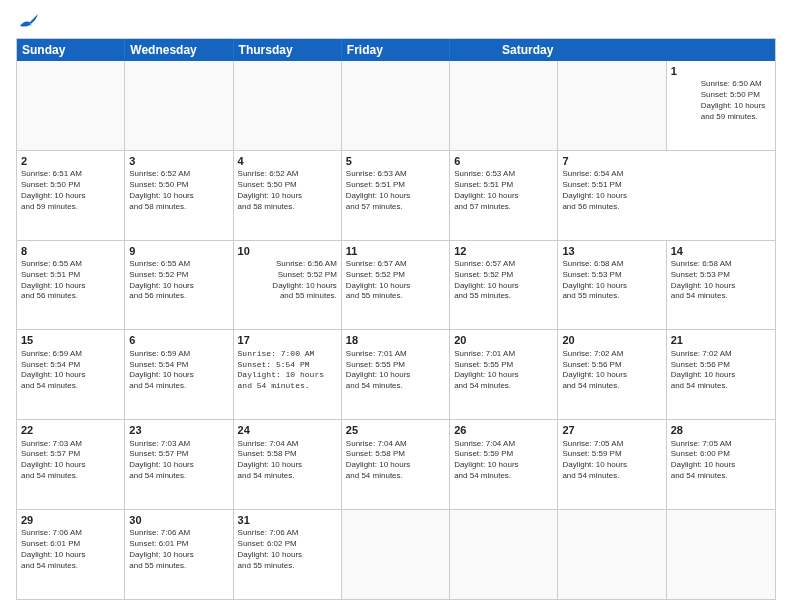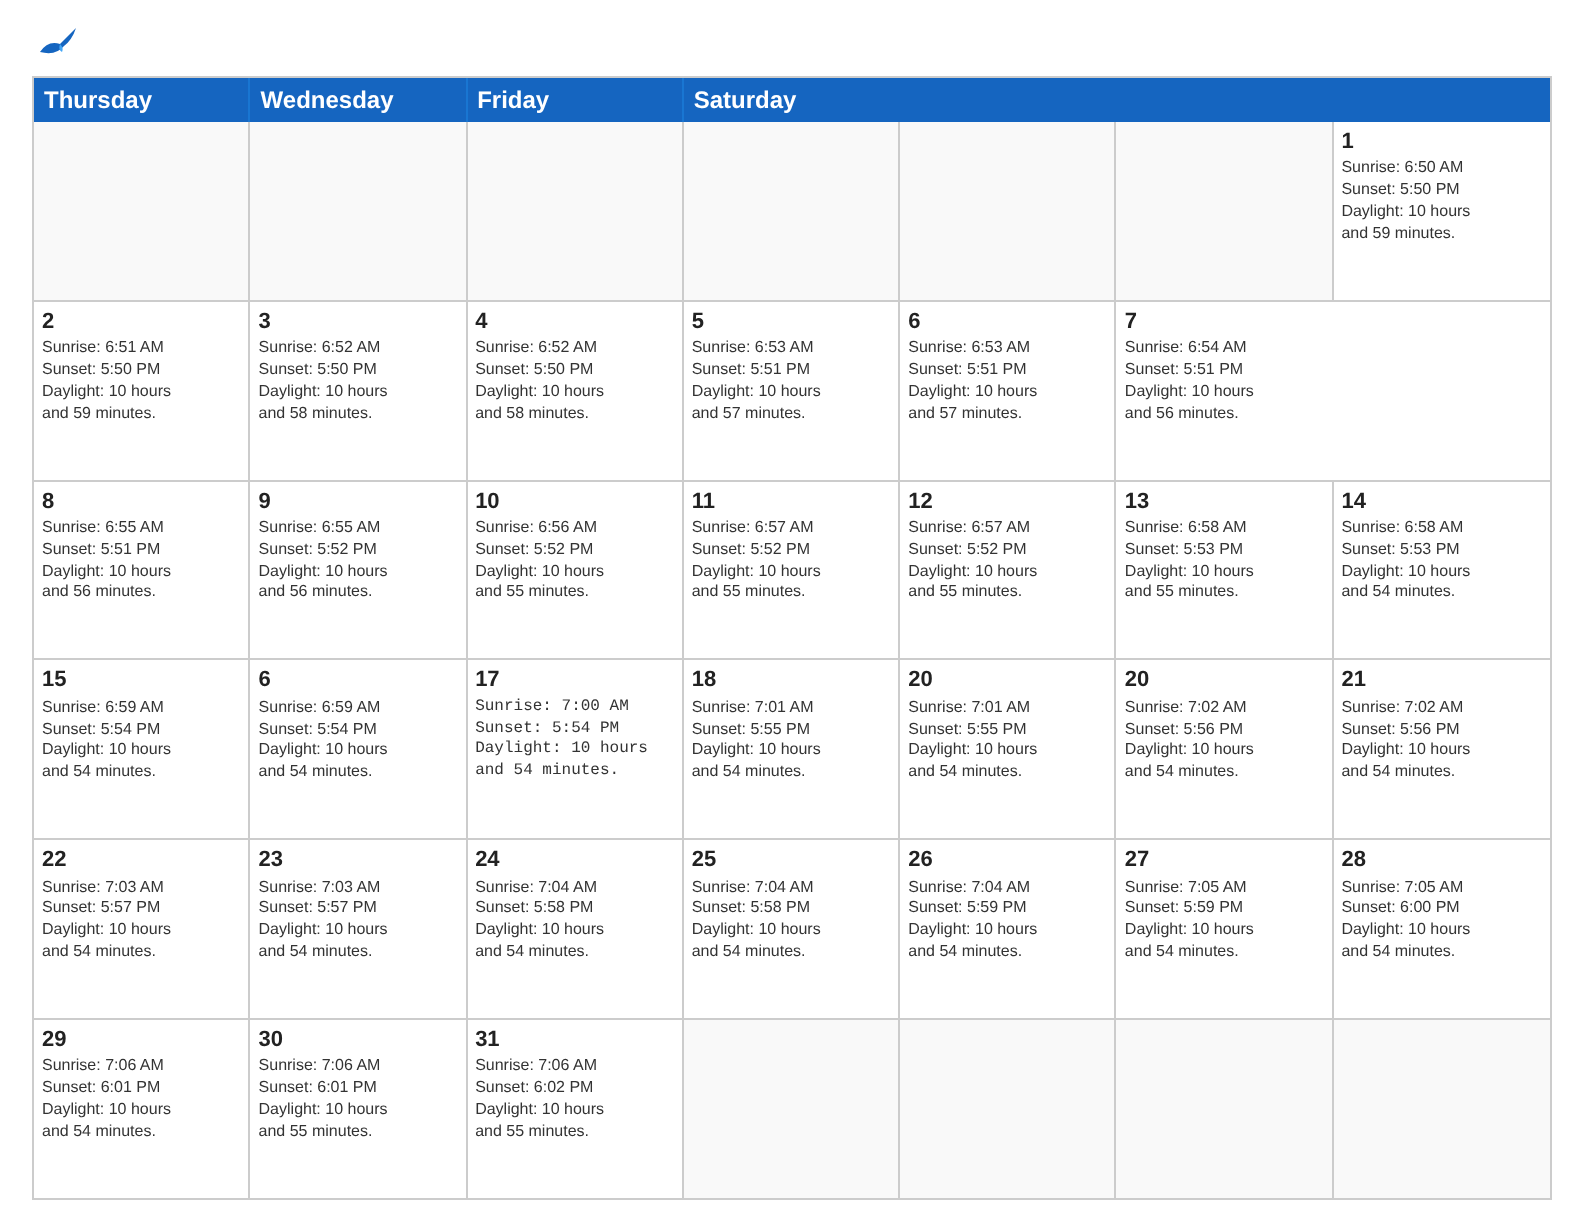--- a/index.html
+++ b/index.html
@@ -52,21 +52,21 @@
       background: #1565c0;
     }
     .day-header {
       color: #fff;
       font-size: 12px;
       font-weight: bold;
       text-align: left;
       padding: 4px 5px;
       border-right: 1px solid #1976d2;
     }
-    .day-header:last-child { border-right: none; }
+    .day-header:last-child { border-right: none; text-align: right; }
     .calendar-body {
       flex: 1;
       display: flex;
       flex-direction: column;
     }
     .week-row {
       display: grid;
       grid-template-columns: repeat(7, 1fr);
       flex: 1;
       border-bottom: 1px solid #ccc;
@@ -113,37 +113,38 @@
     </div>
     <div class="title-area">
       <div class="month-title"></div>
       <div class="location"></div>
     </div>
   </div>
 
   <div class="calendar">
     <div class="calendar-header">
 
+    <div class="day-header">Sunday</div>
+        <div class="day-header">Wednesday</div>
         <div class="day-header">Thursday</div>
-        <div class="day-header">Wednesday</div>
         <div class="day-header">Friday</div>
         <div class="day-header">Saturday</div>
       </div>
     <div class="calendar-body">
 
     <div class="week-row">
           <div class="day-cell empty"></div>
           <div class="day-cell empty"></div>
           <div class="day-cell empty"></div>
           <div class="day-cell empty"></div>
           <div class="day-cell empty"></div>
           <div class="day-cell empty"></div>
           <div class="day-cell">
             <span class="day-num">1</span>
-            <div class="day-info" style="white-space: pre-line;">Sunrise: 6:50 AM
+            <div class="day-info" style="white-space: pre-line; margin-left: 30px;">Sunrise: 6:50 AM
 Sunset: 5:50 PM
 Daylight: 10 hours
 and 59 minutes.</div>
           </div>
         </div>
         <div class="week-row">
           <div class="day-cell">
             <span class="day-num">2</span>
             <div class="day-info" style="white-space: pre-line;">Sunrise: 6:51 AM
 Sunset: 5:50 PM
@@ -196,21 +197,21 @@
           </div>
           <div class="day-cell">
             <span class="day-num">9</span>
             <div class="day-info" style="white-space: pre-line;">Sunrise: 6:55 AM
 Sunset: 5:52 PM
 Daylight: 10 hours
 and 56 minutes.</div>
           </div>
           <div class="day-cell">
             <span class="day-num">10</span>
-            <div class="day-info" style="white-space: pre-line;">Sunrise: 6:56 AM
+            <div class="day-info" style="white-space: pre-line; text-align: right;">Sunrise: 6:56 AM
 Sunset: 5:52 PM
 Daylight: 10 hours
 and 55 minutes.</div>
           </div>
           <div class="day-cell">
             <span class="day-num">11</span>
             <div class="day-info" style="white-space: pre-line;">Sunrise: 6:57 AM
 Sunset: 5:52 PM
 Daylight: 10 hours
 and 55 minutes.</div>

